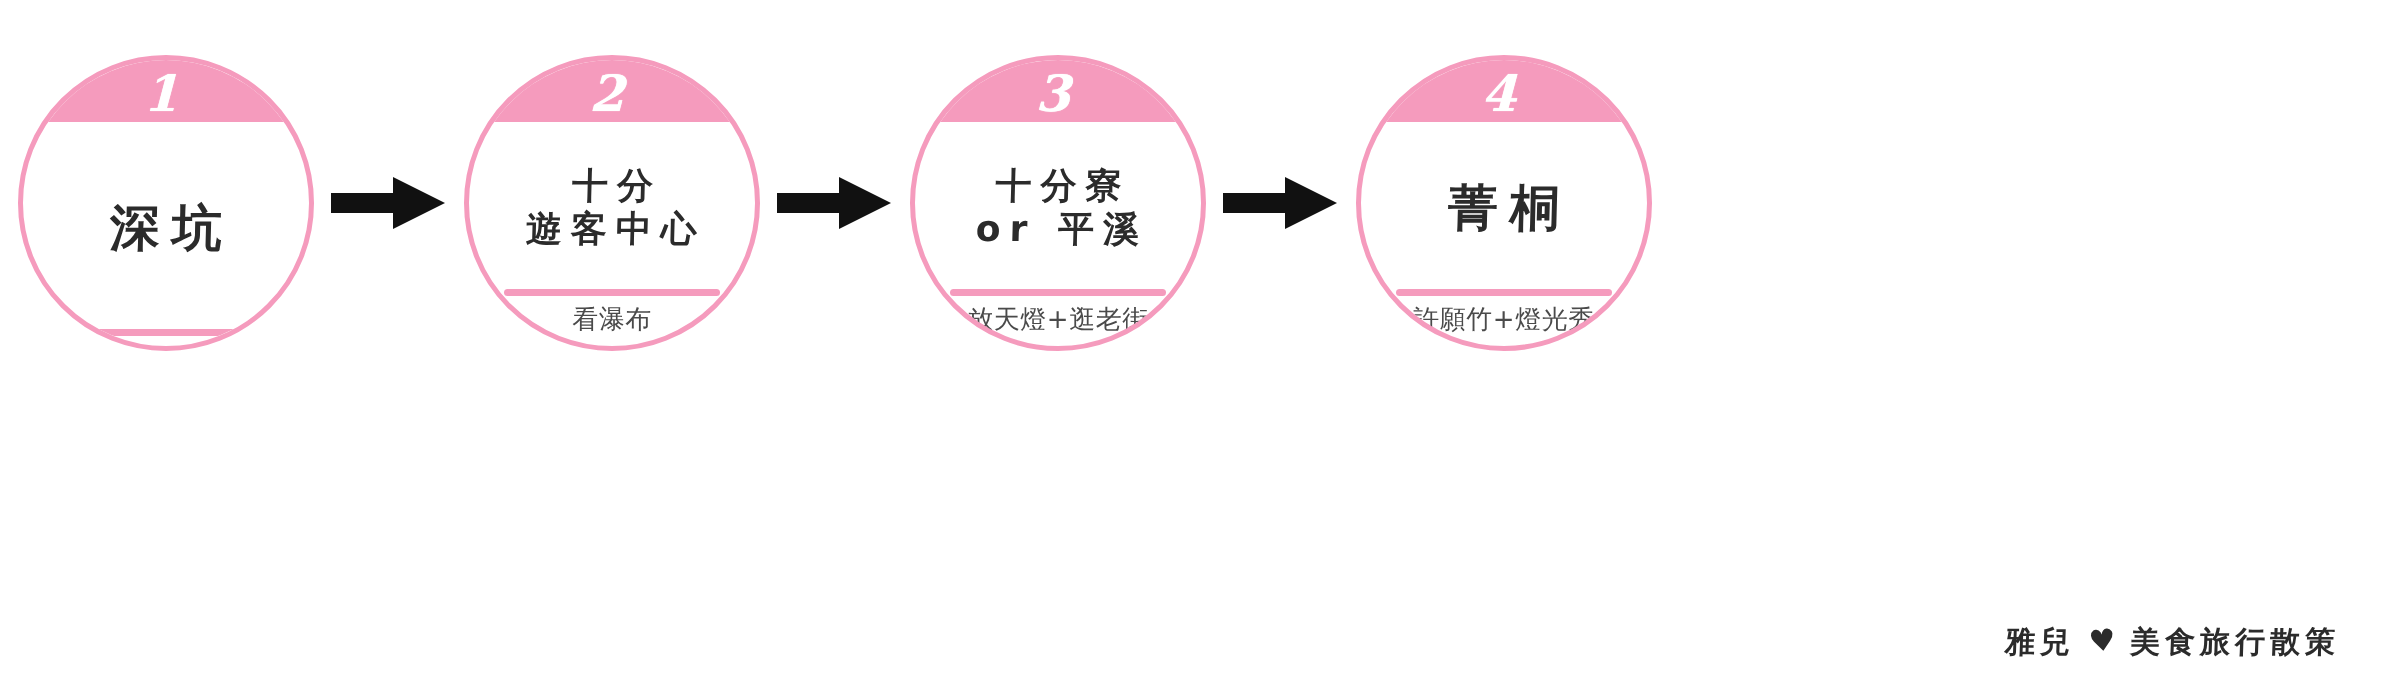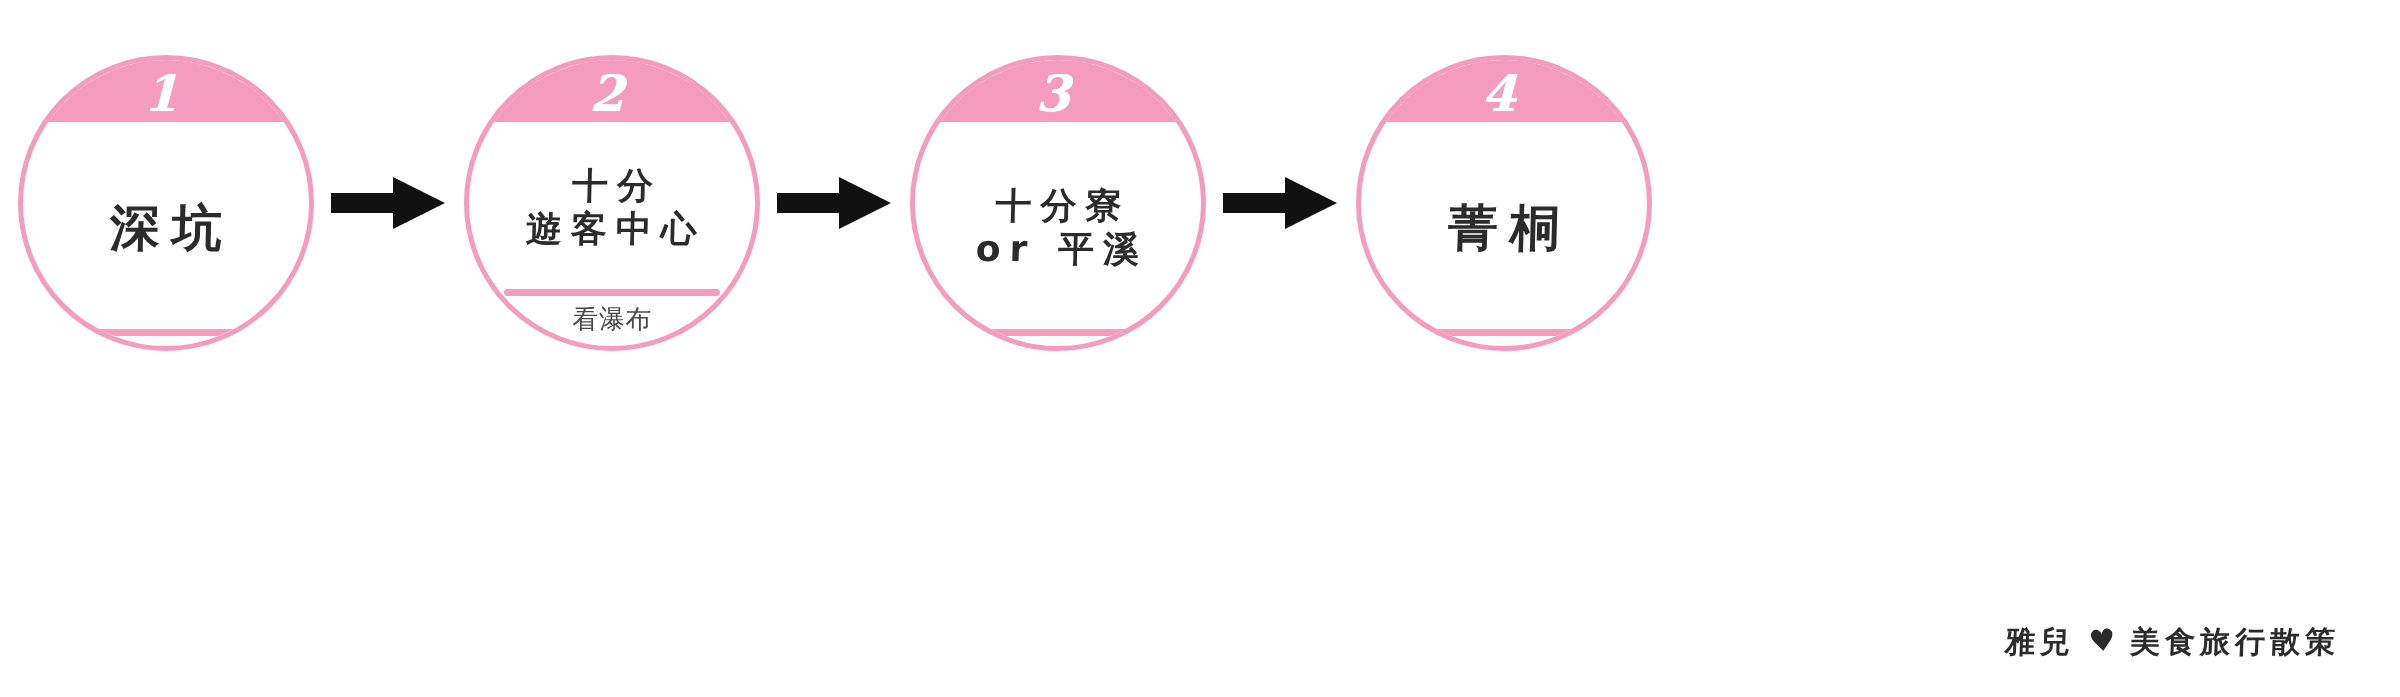--- a/index.html
+++ b/index.html
@@ -229,40 +229,42 @@
     <div class="node">
       <div class="node-band">
         <span class="node-number">3</span>
       </div>
       <div class="node-body">
         <div class="node-title title-2">
           <span class="line">十分寮</span>
           <span class="line">or 平溪</span>
         </div>
         <div class="divider"></div>
+        <div class="node-caption">放天燈+逛老街</div>
       </div>
     </div>
 
     <div class="arrow">
       <span>
         <svg width="116" height="56" viewBox="0 0 116 56" aria-hidden="true">
           <path d="M0 18 H62 V2 L114 28 L62 54 V38 H0 Z" fill="#111111"></path>
         </svg>
       </span>
     </div>
 
     <div class="node">
       <div class="node-band">
         <span class="node-number">4</span>
       </div>
       <div class="node-body">
         <div class="node-title title-1">
           <span class="line">菁桐</span>
         </div>
         <div class="divider"></div>
+        <div class="node-caption">許願竹+燈光秀</div>
       </div>
     </div>
 
   </div>
 
   <div class="signature">
     <span class="sig-text">雅兒</span>
     <span class="heart-icon">♥</span>
     <span class="sig-text">美食旅行散策</span>
   </div>

